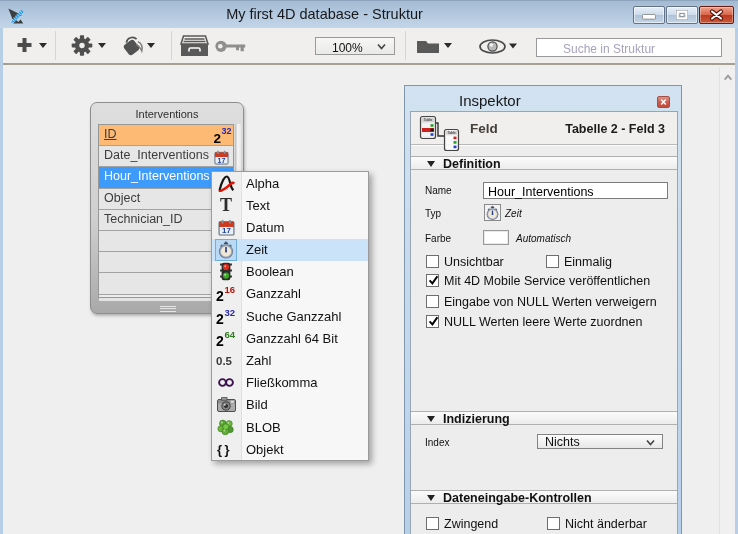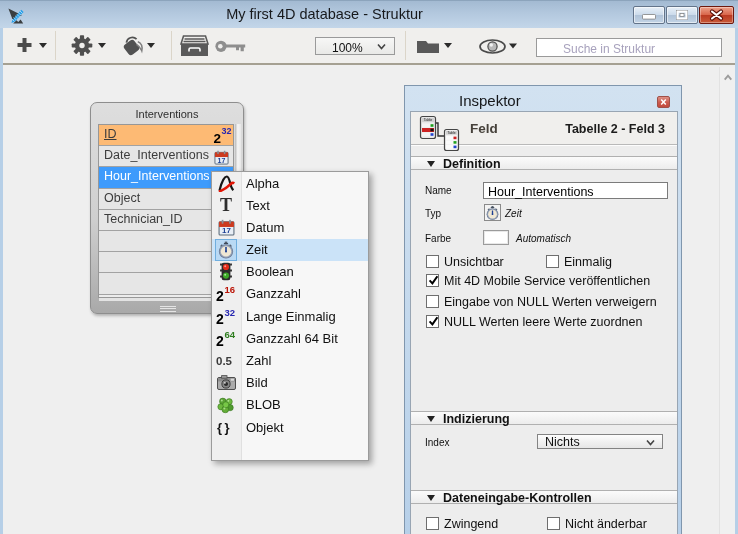--- a/index.html
+++ b/index.html
@@ -326,33 +326,42 @@
   <div class="mitem">
       <span class="mico ml">
         <span class="n2">2<sup style="color:#bb1407">16</sup></span>
       </span>
       <span class="mtxt">Ganzzahl</span>
     </div>
   <div class="mitem">
       <span class="mico ml">
         <span class="n2">2<sup style="color:#2626b0">32</sup></span>
       </span>
-      <span class="mtxt">Lange Einmalig</span>
+      <span class="mtxt">Suche Ganzzahl</span>
     </div>
   <div class="mitem">
       <span class="mico ml">
         <span class="n2">2<sup style="color:#2e7d1f">64</sup></span>
       </span>
       <span class="mtxt">Ganzzahl 64 Bit</span>
     </div>
   <div class="mitem">
       <span class="mico ml">
         <span style="font-weight:bold;font-size:11.5px;color:#3a3a3a">0.5</span>
       </span>
       <span class="mtxt">Zahl</span>
+    </div>
+  <div class="mitem">
+      <span class="mico">
+        <svg width="16" height="9" viewBox="0 0 16 9">
+    <circle cx="4.5" cy="4.5" r="3.4" fill="none" stroke="#3d1050" stroke-width="1.9"></circle>
+    <circle cx="11.5" cy="4.5" r="3.4" fill="none" stroke="#3d1050" stroke-width="1.9"></circle>
+  </svg>
+      </span>
+      <span class="mtxt">Fließkomma</span>
     </div>
   <div class="mitem">
       <span class="mico">
         <svg width="19" height="15" viewBox="0 0 19 15">
     <rect x="0.5" y="2.5" width="18" height="12" rx="1.5" fill="#ababab" stroke="#4e4e4e" stroke-width="1"></rect>
     <rect x="1" y="3" width="17" height="3.4" fill="#8d8d8d"></rect>
     <rect x="4.6" y="0.6" width="5.4" height="2.6" fill="#9a9a9a" stroke="#4e4e4e" stroke-width="0.8"></rect>
     <rect x="13.6" y="3.6" width="3.4" height="2.2" fill="#d8d8d8"></rect>
     <circle cx="9" cy="9" r="4.1" fill="#888" stroke="#3e3e3e" stroke-width="1"></circle>
     <circle cx="9" cy="9" r="2.1" fill="#2c2c2c"></circle>

